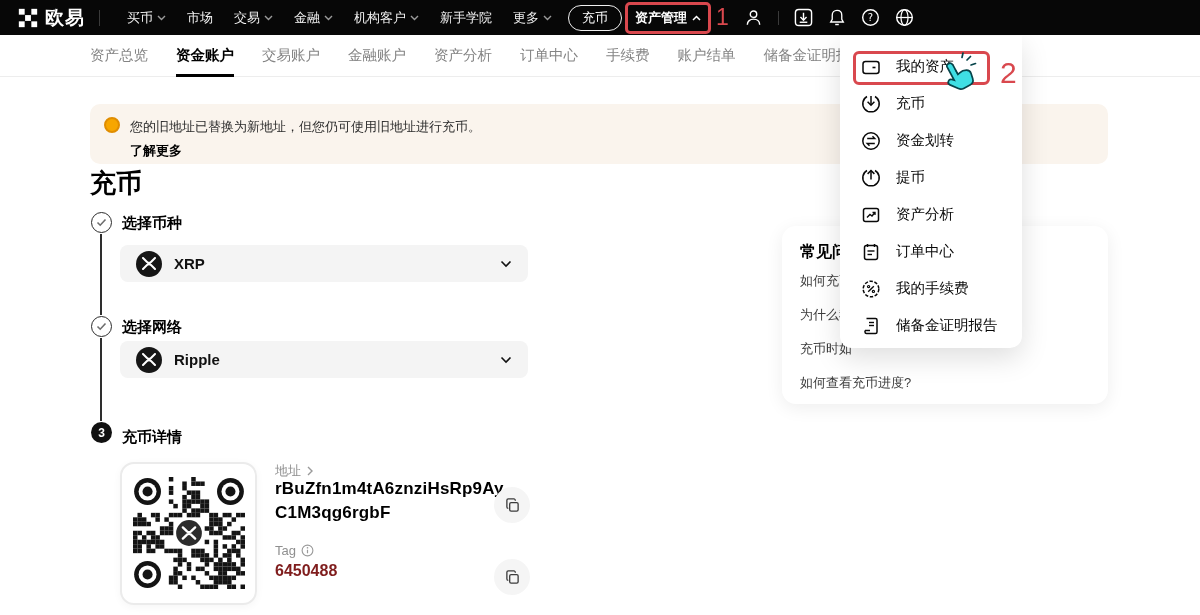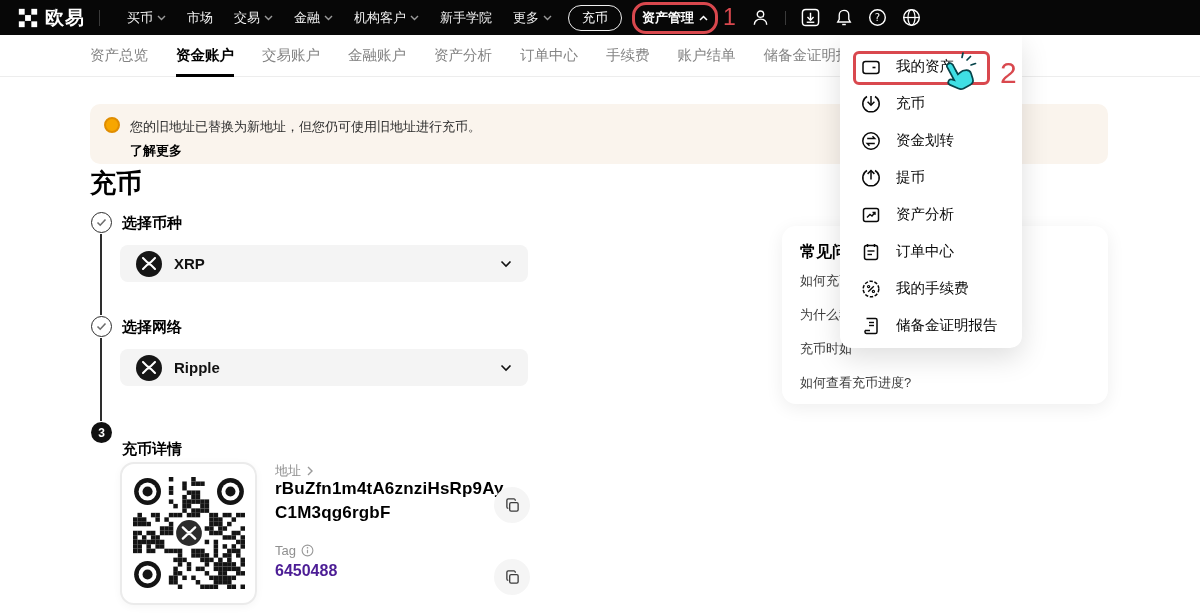--- a/index.html
+++ b/index.html
@@ -16,21 +16,21 @@
   .topnav { display:flex; align-items:flex-start; }
   .topnav-item { display:flex; align-items:center; margin-left:21px; font-size:13px; color:#f2f2f2; cursor:pointer; }
   .chev { margin-left:4px; opacity:.75; }
   .search { margin-left:auto; width:172px; height:26px; background:#1d1d1d; border:1px solid #2c2c2c;
             border-radius:14px; display:flex; align-items:center; padding:0 10px; }
   .search input { background:transparent; border:none; outline:none; color:#cfcfcf; font-size:12px; width:130px; margin-left:6px; font-family:inherit; }
   .search input::placeholder { color:#6f6f6f; }
   .pill { height:26px; border:1px solid #efefef; border-radius:14px; color:#fff; font-size:13px;
           display:flex; align-items:center; padding:0 13px; margin-left:16px; cursor:pointer; white-space:nowrap; }
   .assets-btn { height:32px; display:flex; align-items:center; font-size:13px; font-weight:bold; color:#fff;
-          border:3px solid #d9484e; border-radius:14px; padding:0 7px; margin-left:10px; cursor:pointer; white-space:nowrap; }
+          border:3px solid #d9484e; border-radius:5px; padding:0 7px; margin-left:3px; cursor:pointer; white-space:nowrap; }
   .assets-btn .chev { margin-left:5px; opacity:1; }
   .ann1 { color:#d9484e; font-size:23px; margin-left:5px; line-height:1; }
   .hicon { margin-left:15px; display:flex; align-items:center; cursor:pointer; flex:none; }
   .hdiv { width:1px; height:14px; background:#3a3a3a; margin-left:15px; }
 
   
   .subnav { position:absolute; left:0; top:35px; width:1200px; height:42px; background:#fff;
             border-bottom:1px solid #ededed; display:flex; align-items:center; padding-left:90px; z-index:2; }
   .subnav-item { position:relative; height:42px; display:flex; align-items:center; margin-right:28px;
                  font-size:14.5px; color:#848484; cursor:pointer; white-space:nowrap; }
@@ -61,21 +61,21 @@
 
   
   .qr-card { position:absolute; left:120px; top:462px; width:137px; height:143px; background:#fff;
              border:2px solid #ebebeb; border-radius:14px; box-shadow:0 2px 8px rgba(0,0,0,.04); z-index:1;
              display:flex; align-items:flex-start; justify-content:center; padding-top:13px; }
   .addr-label { position:absolute; left:275px; top:462px; font-size:13px; color:#8f8f8f; display:flex; align-items:center; z-index:1; cursor:pointer; }
   .addr-line { position:absolute; left:275px; font-size:17px; font-weight:bold; color:#000; letter-spacing:.2px; z-index:1; }
   .copy-btn { position:absolute; left:494px; width:36px; height:36px; border-radius:50%; background:#f5f5f5;
               display:flex; align-items:center; justify-content:center; cursor:pointer; z-index:1; }
   .tag-label { position:absolute; left:275px; top:543px; font-size:13px; color:#8f8f8f; display:flex; align-items:center; gap:5px; z-index:1;justify-content:center; }
-  .tag-value { position:absolute; left:275px; top:562px; font-size:16px; font-weight:bold; color:#4c1d95; z-index:1; }
+  .tag-value { position:absolute; left:275px; top:562px; font-size:16px; font-weight:bold; color:#7f1d1d; z-index:1; }
 
   
   .faq { position:absolute; left:782px; top:226px; width:326px; height:178px; background:#fff; border-radius:14px;
          box-shadow:0 4px 18px rgba(0,0,0,.07); z-index:3; }
   .faq-title { position:absolute; left:18px; top:16px; font-size:16px; font-weight:bold; color:#000; white-space:nowrap; }
   .faq-item { position:absolute; left:18px; font-size:13px; color:#3c3c3c; white-space:nowrap; cursor:pointer; }
 
   
   .menu { position:absolute; left:840px; top:36px; width:182px; height:312px; background:#fff;
           border-radius:0 0 12px 12px; box-shadow:0 10px 28px rgba(0,0,0,.13); padding-top:12px; z-index:5; }
@@ -231,34 +231,34 @@
         <polyline points="1.5,1.5 6,6 10.5,1.5" fill="none" stroke="#111" stroke-width="1.6"></polyline>
       </svg>
   </div>
 
   <div class="step-circle done" style="top:316px;">
     <svg width="11" height="9" viewBox="0 0 11 9">
         <polyline points="1.5,4.5 4.2,7.2 9.5,1.5" fill="none" stroke="#6d6d6d" stroke-width="1.6"></polyline>
       </svg>
   </div>
   <div class="step-label" style="top:318px;">选择网络</div>
-  <div class="select" style="top:349px;">
+  <div class="select" style="top:341px;">
     <span class="coin-badge">
       <svg width="14" height="13" viewBox="0 0 14 13">
           <path d="M1 1 L5 5 a2.8 2.8 0 0 0 4 0 L13 1 M1 12 L5 8 a2.8 2.8 0 0 1 4 0 L13 12" fill="none" stroke="#fff" stroke-width="2" stroke-linecap="round"></path>
         </svg>
     </span>
     <span class="select-label">Ripple</span>
     <svg class="chev-dark" width="12" height="8" viewBox="0 0 12 8">
         <polyline points="1.5,1.5 6,6 10.5,1.5" fill="none" stroke="#111" stroke-width="1.6"></polyline>
       </svg>
   </div>
 
   <div class="step-circle num" style="top:422px;">3</div>
-  <div class="step-label" style="top:440px;">充币详情</div>
+  <div class="step-label" style="top:428px;">充币详情</div>
 
   <div class="qr-card">
     <svg id="qr-svg" width="112" height="112" viewBox="0 0 100 100">
         <rect x="32" y="0" width="4" height="4" fill="#141414"></rect>
         <rect x="52" y="0" width="4" height="4" fill="#141414"></rect>
         <rect x="44" y="4" width="4" height="4" fill="#141414"></rect>
         <rect x="52" y="4" width="4" height="4" fill="#141414"></rect>
         <rect x="56" y="4" width="4" height="4" fill="#141414"></rect>
         <rect x="60" y="4" width="4" height="4" fill="#141414"></rect>
         <rect x="32" y="8" width="4" height="4" fill="#141414"></rect>

